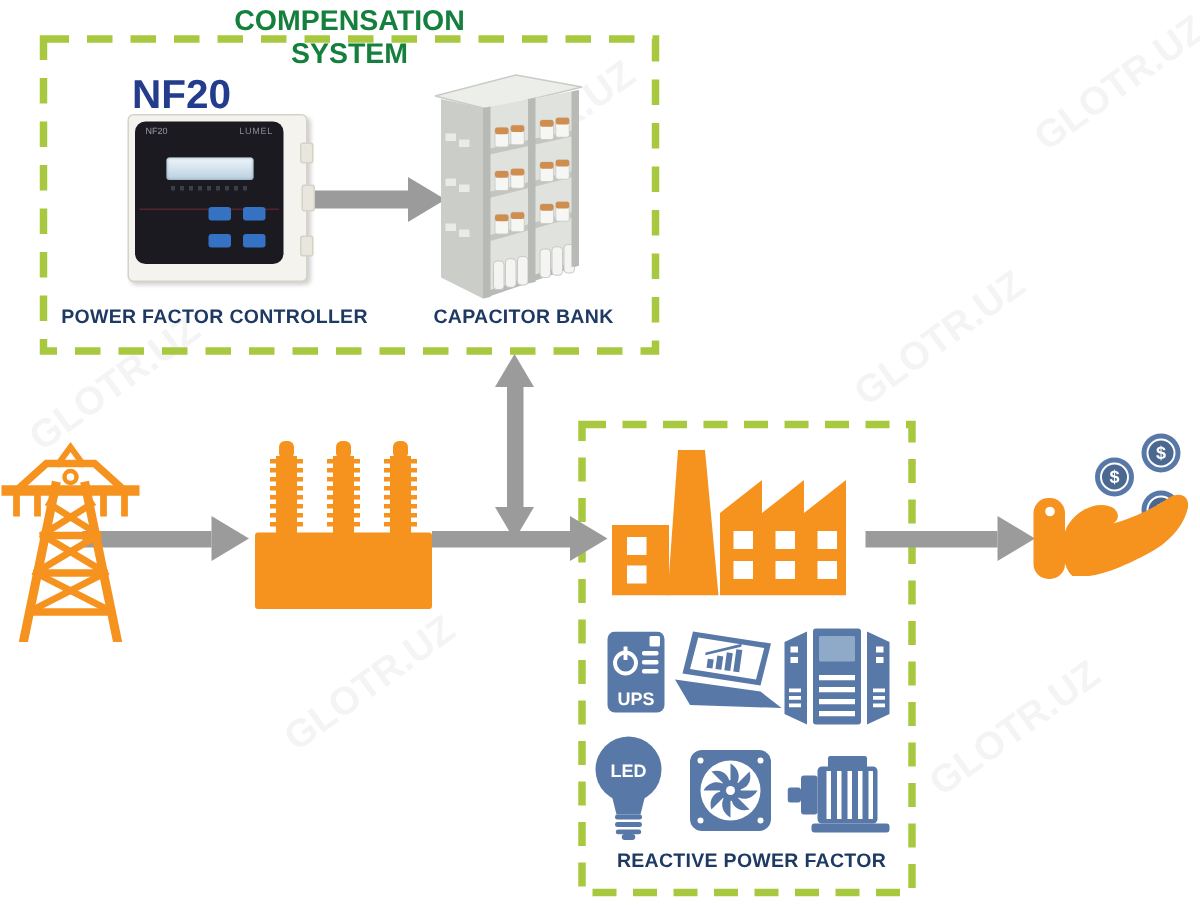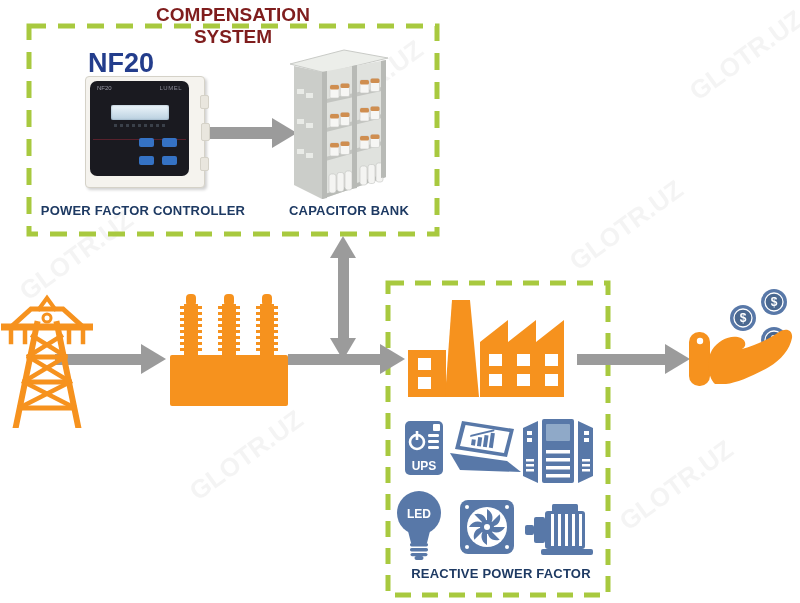--- a/index.html
+++ b/index.html
@@ -4,21 +4,21 @@
 <style>
   html,body{margin:0;padding:0;background:#ffffff;}
   .stage{position:relative;width:800px;height:603px;background:#ffffff;overflow:hidden;
          font-family:"Liberation Sans",sans-serif;}
   .abs{position:absolute;}
   
   .wm{position:absolute;font-size:26px;font-weight:bold;color:rgba(150,150,150,0.10);
       transform:rotate(-36deg);white-space:nowrap;pointer-events:none;}
   
   .comp-title{position:absolute;left:117px;top:4px;width:232px;text-align:center;
-      font-size:19px;font-weight:bold;color:#7f1d1d;letter-spacing:0;}
+      font-size:19px;font-weight:bold;color:#15803d;letter-spacing:0;}
   .nf20-label{position:absolute;left:88px;top:48px;font-size:27px;font-weight:bold;color:#233d8c;}
   .caption{position:absolute;font-size:13px;font-weight:bold;color:#1e3a63;text-align:center;letter-spacing:0.2px;}
   .cap-pfc{left:33px;top:203px;width:220px;}
   .cap-bank{left:239px;top:203px;width:220px;}
   .cap-reactive{left:391px;top:566px;width:220px;}
   
   .shaft{position:absolute;background:#9b9b9b;}
   .head-right{position:absolute;width:0;height:0;border-top:15px solid transparent;
       border-bottom:15px solid transparent;border-left:25px solid #9b9b9b;}
   .head-up{position:absolute;width:0;height:0;border-left:13px solid transparent;

